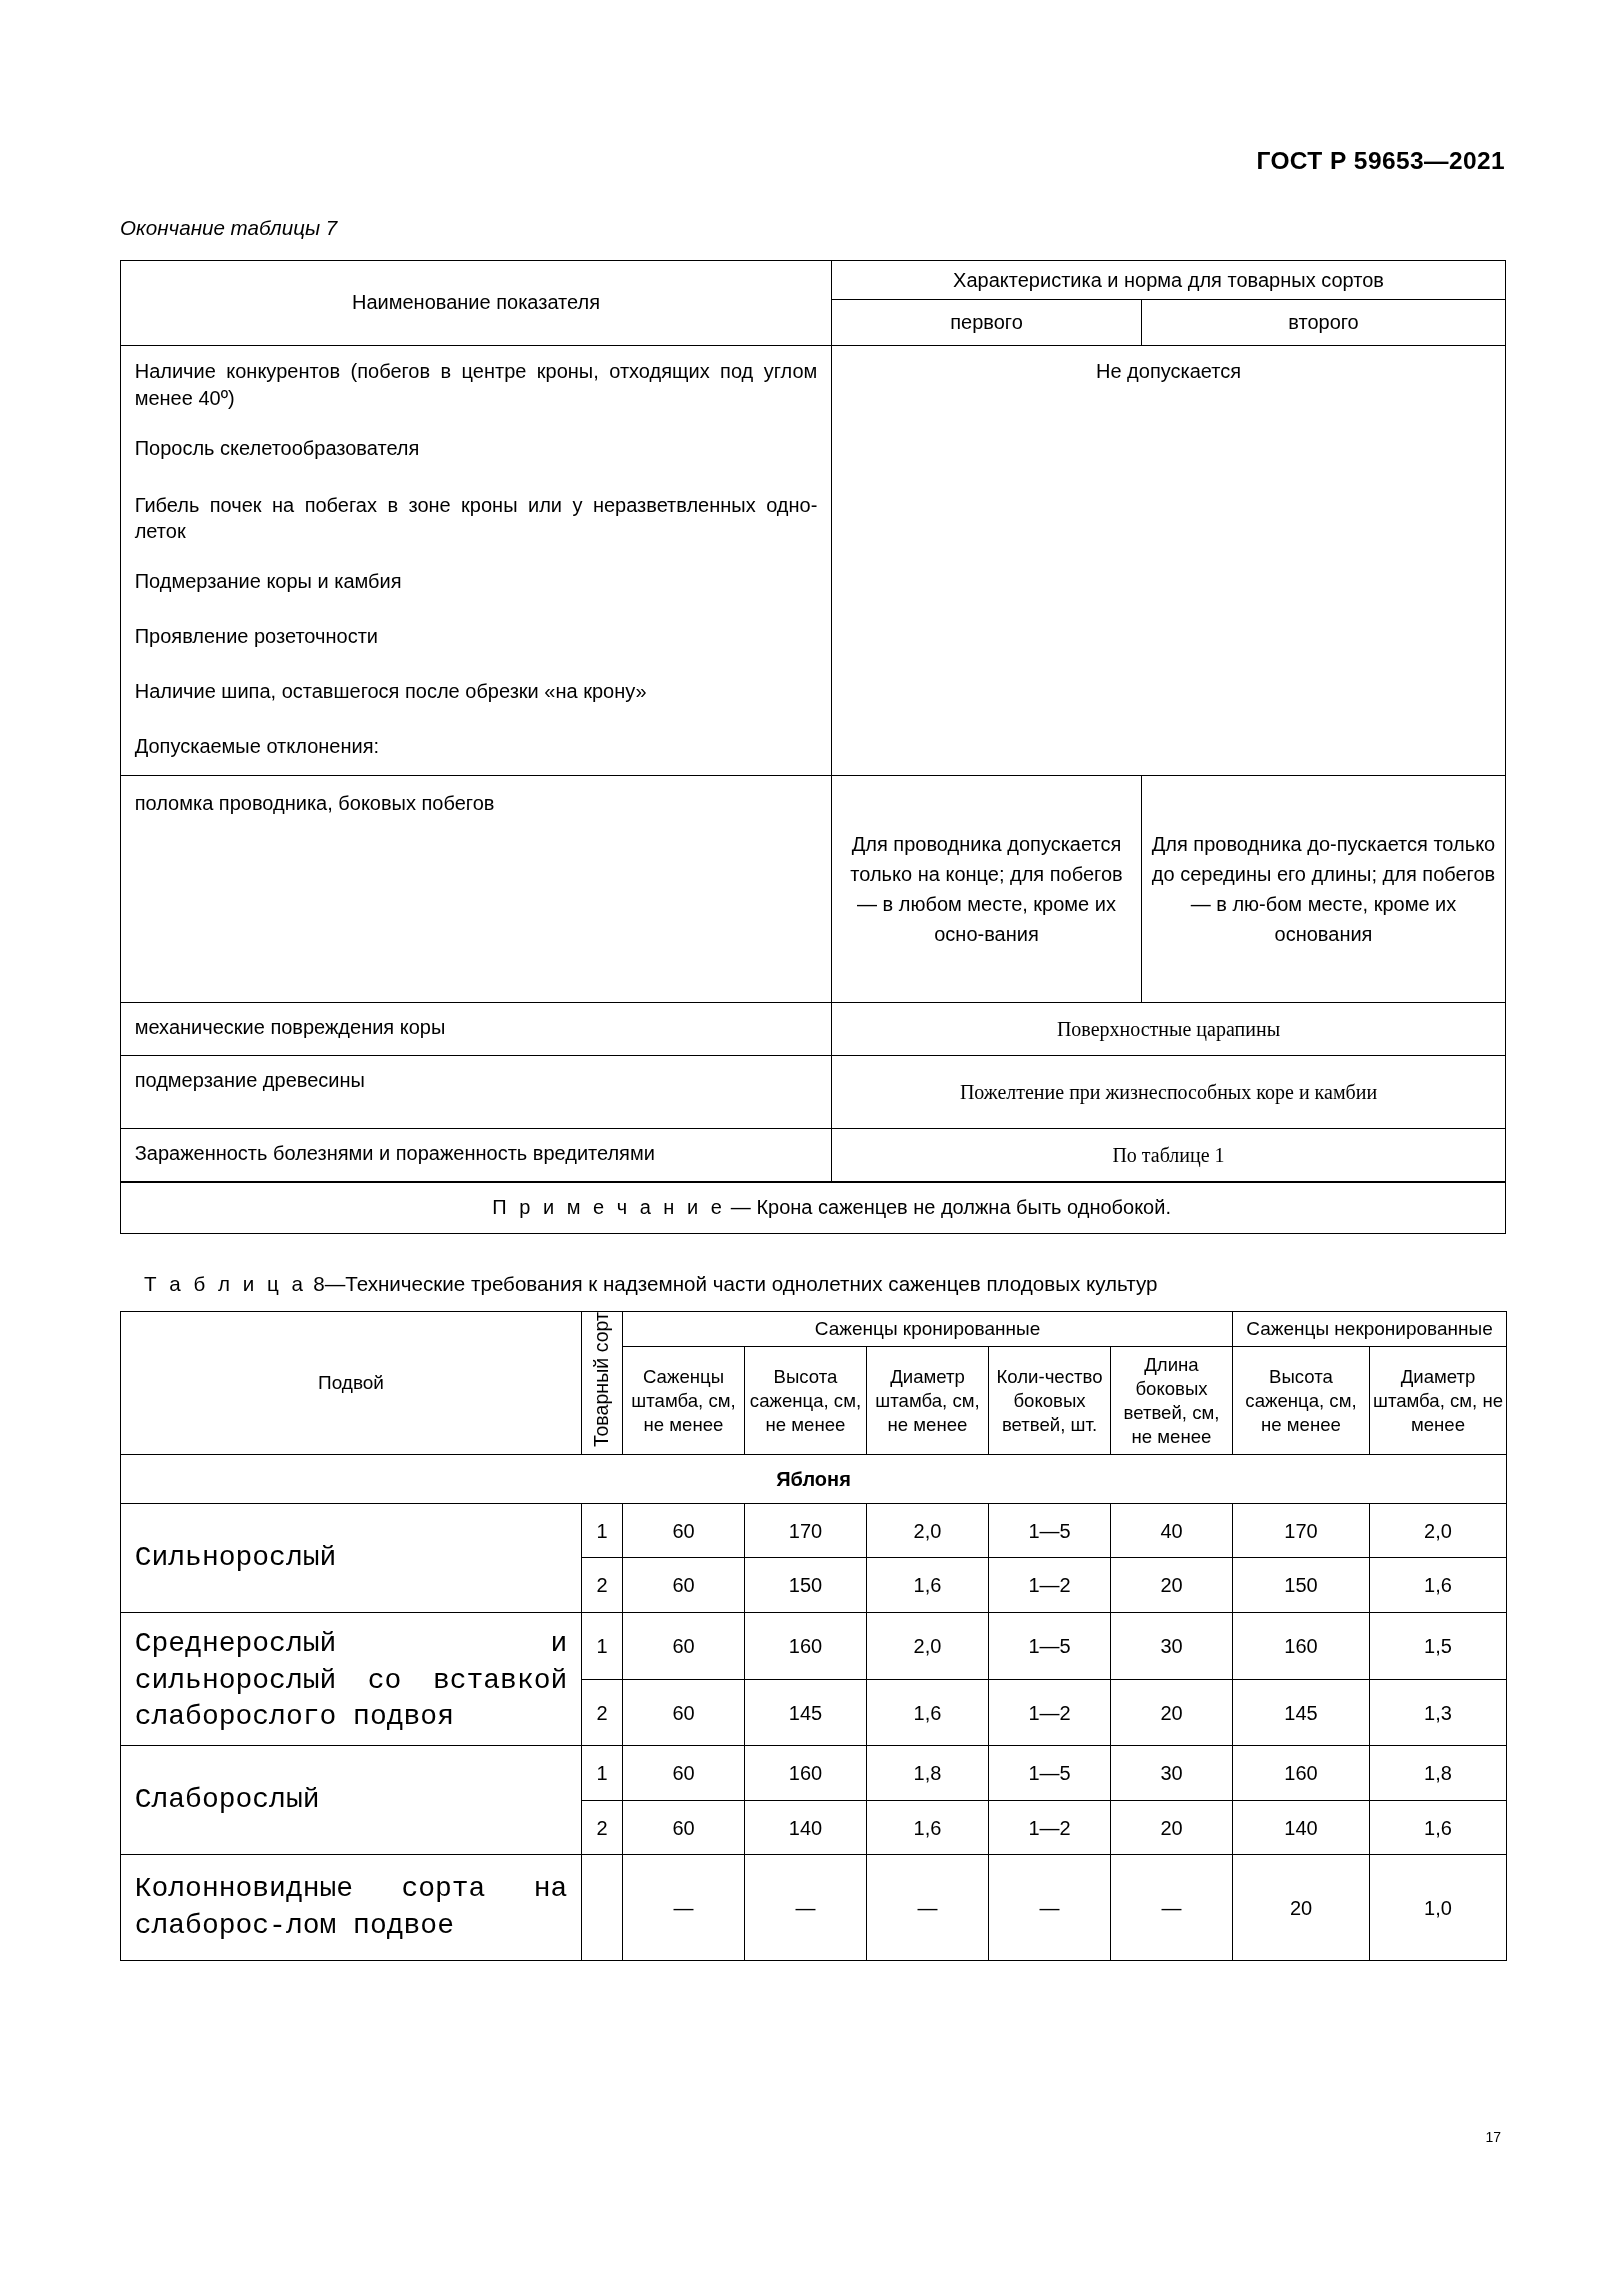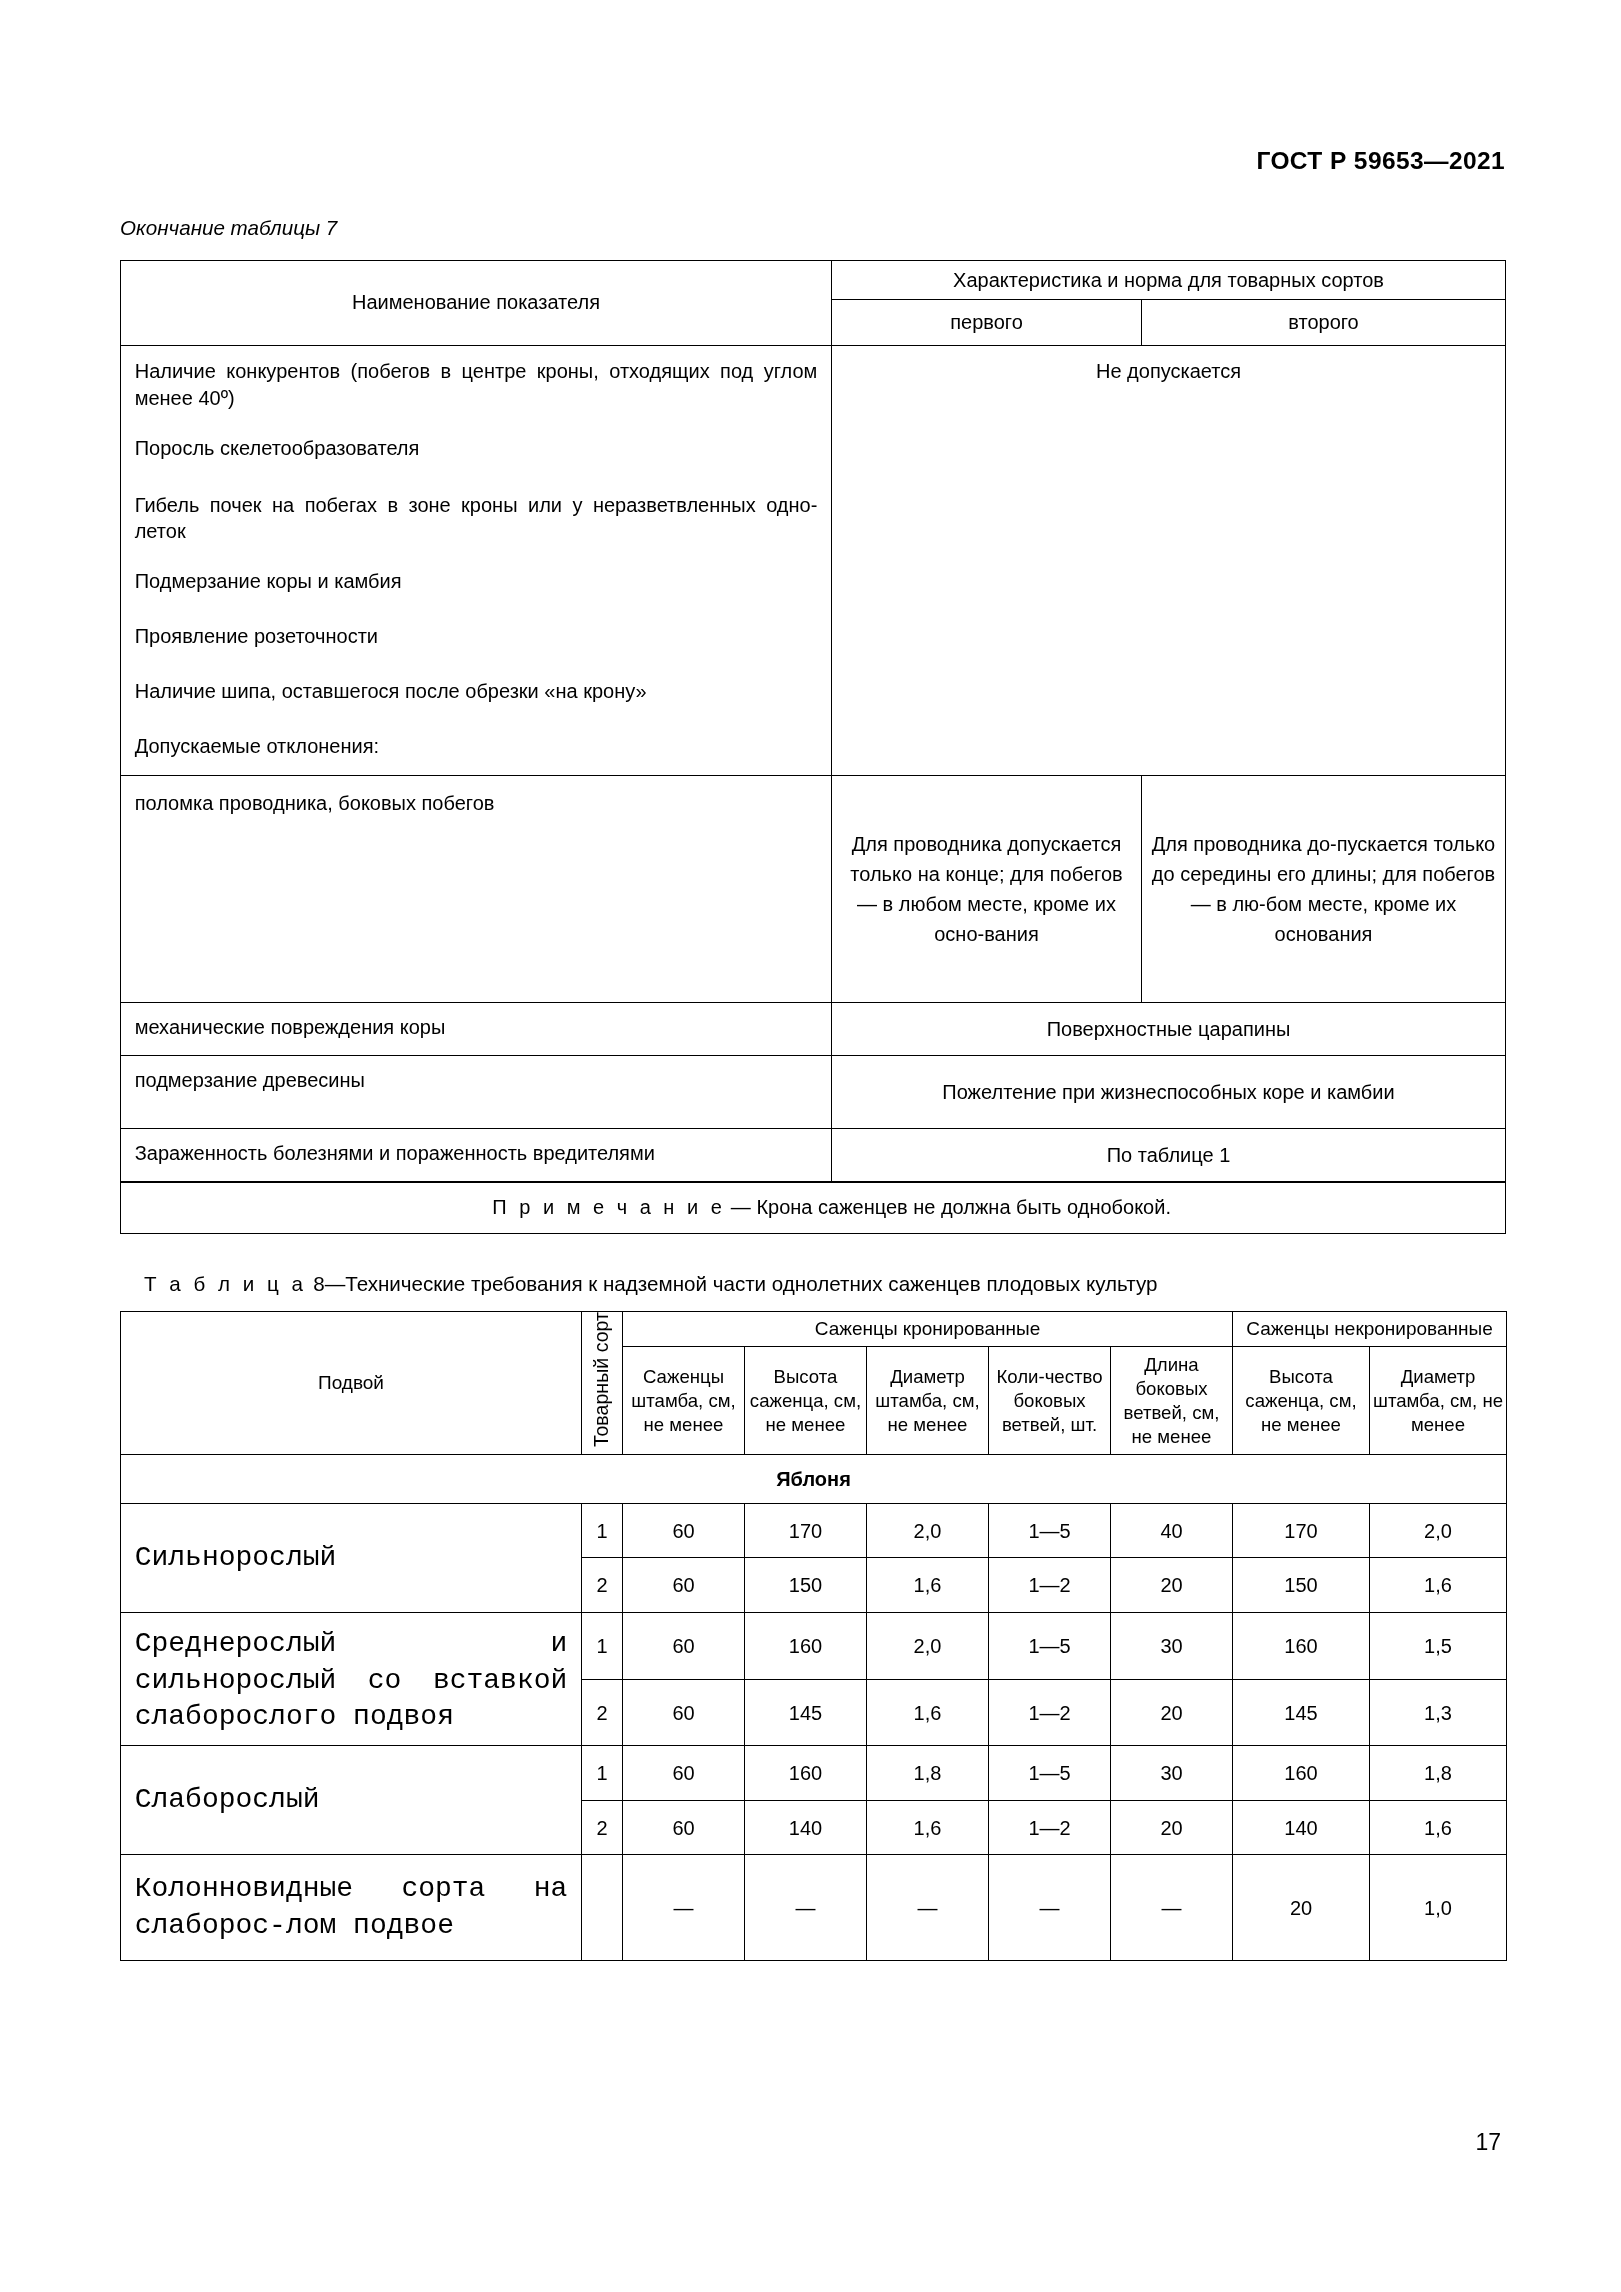--- a/index.html
+++ b/index.html
@@ -97,20 +97,21 @@
     padding-bottom: 10.8px;
   }
   #table7 td.c-val {
     text-align: center;
     vertical-align: top;
     padding-top: 12.7px;
   }
   #table7 td.c-val-mid {
     text-align: center;
     vertical-align: middle;
+    font-family: Liberation Serif, serif;
   }
   #table7 td.c-narrow {
     text-align: center;
     vertical-align: middle;
     line-height: 1.5;
     padding: 9.8px 7.8px;
   }
   #table7 td.note {
     text-align: center;
     padding: 11.8px 13.7px 11.8px 51px;
@@ -164,21 +165,21 @@
   #table8 td.num {
     font-size: 20px;
     padding: 13.7px 3.9px;
   }
 
   
   .page-number {
     position: absolute;
     right: 120px;
     top: 2129px;
-    font-size: 23px;
+    font-size: 14px;
     margin-left: 20px;
   }
 </style>
 </head>
 <body>
 
 <div class="page">
 
   <div class="doc-header">ГОСТ Р 59653—2021</div>
 

